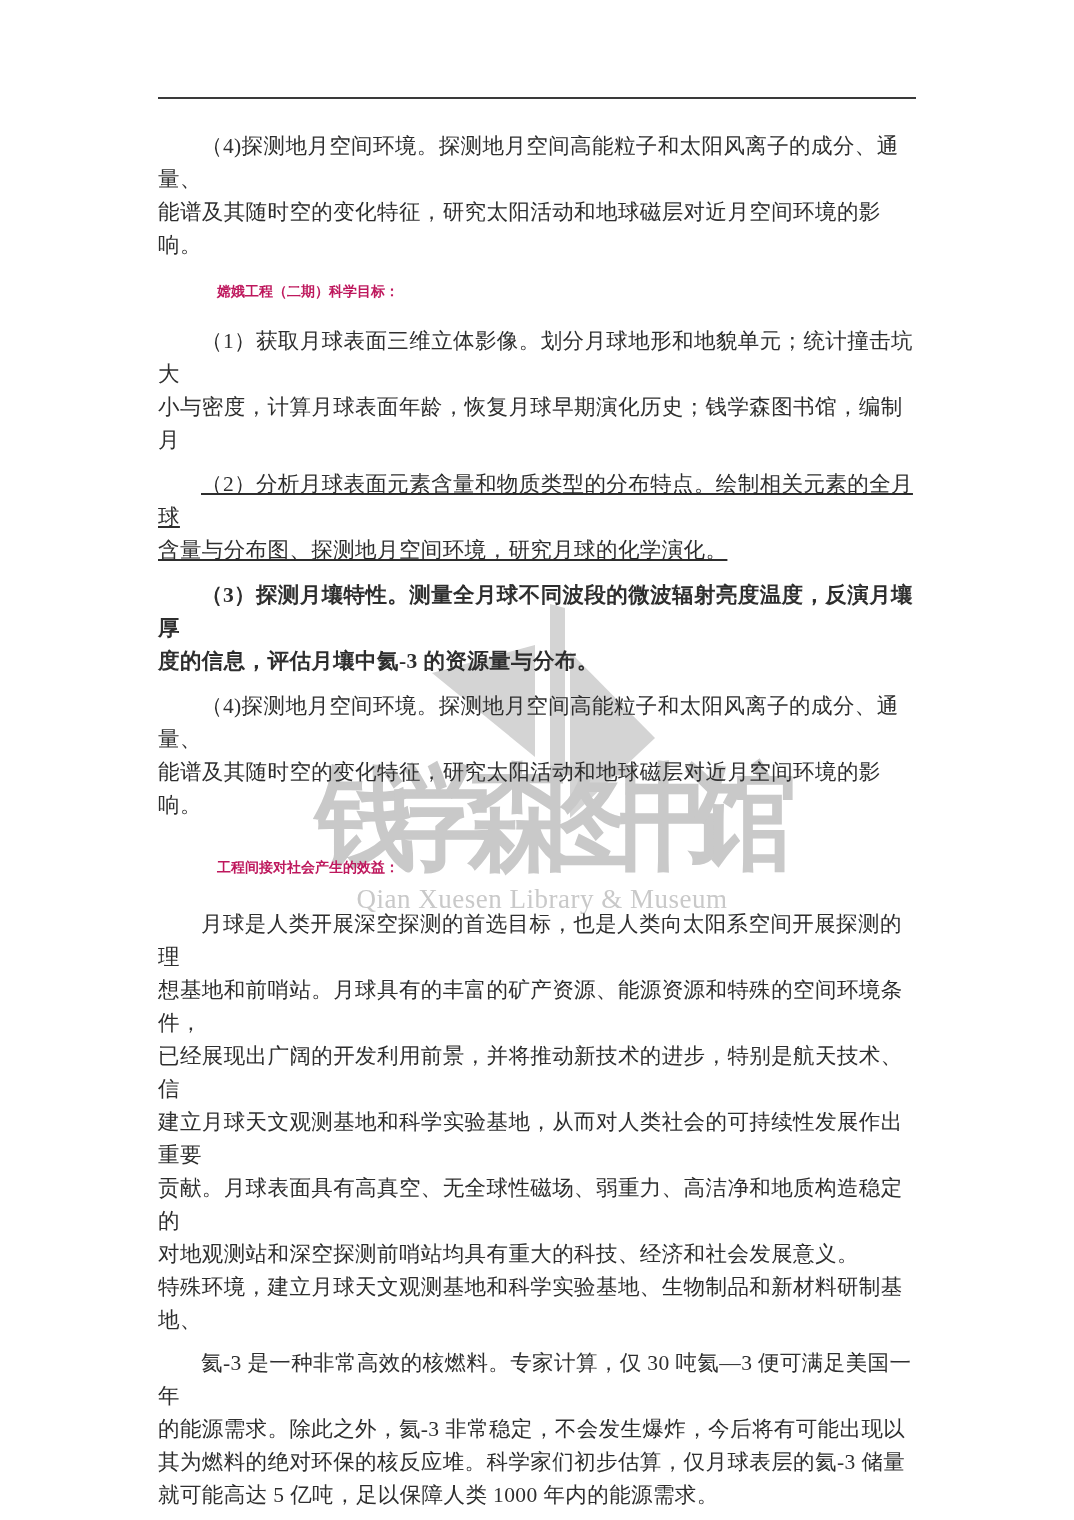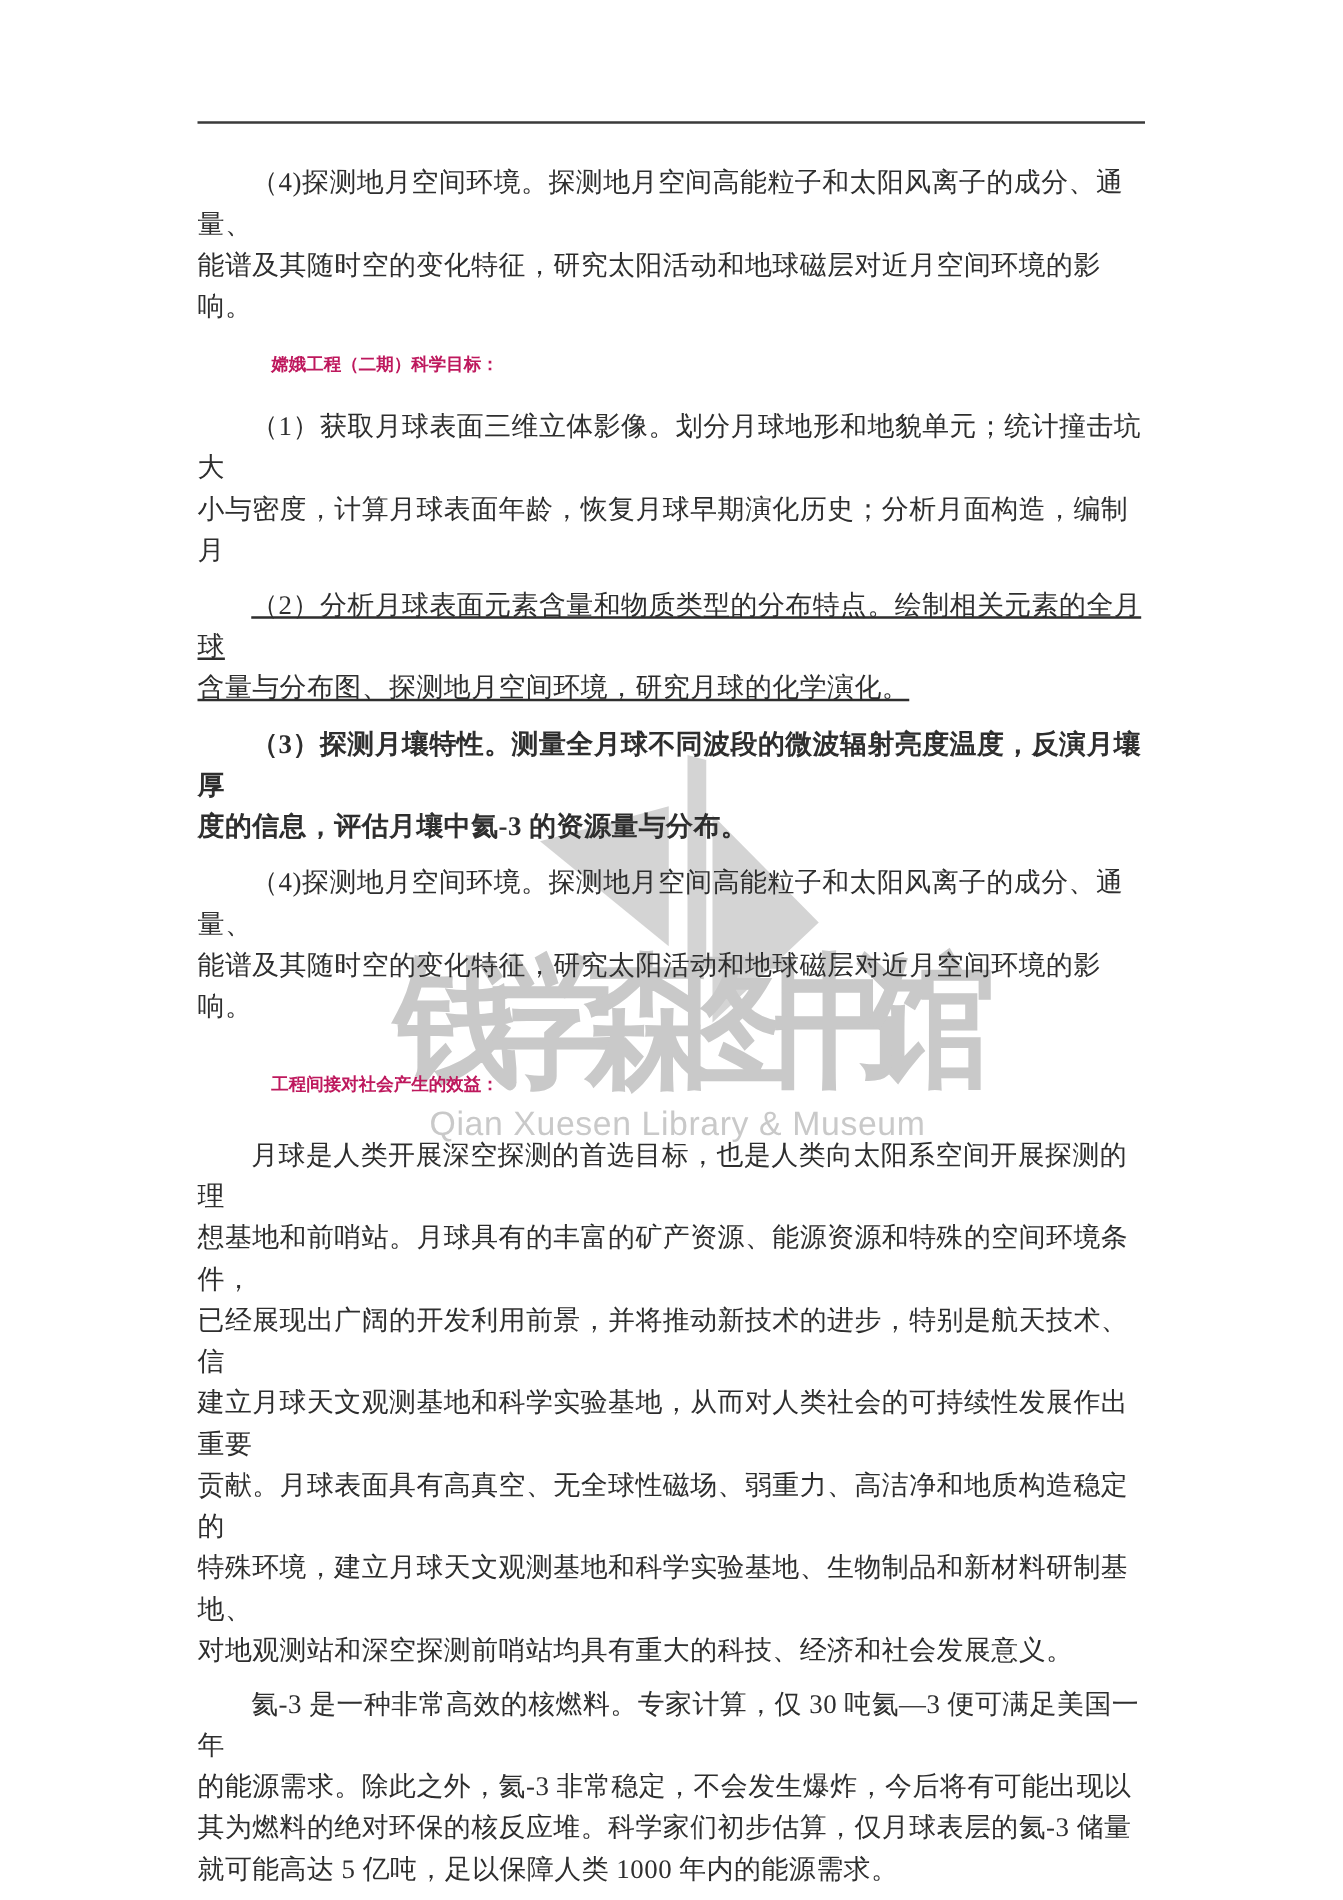--- a/index.html
+++ b/index.html
@@ -18,21 +18,21 @@
     text-align:center;white-space:nowrap;
     font-size:100px;font-weight:bold;color:#c9c9c9;
     letter-spacing:-24px;
     font-family:"DejaVu Serif","Liberation Serif",serif;
     transform:scaleY(1.15);transform-origin:top center;
   }
   .wm-en{
     position:absolute;left:316px;top:884px;width:452px;
     text-align:center;white-space:nowrap;
     font-size:27px;color:#c9c9c9;letter-spacing:0.5px;
-    font-family:Liberation Sans, sans-serif;
+    font-family:Liberation Serif, serif;
   }
   
   .content{position:relative;z-index:1;margin:0 158px;width:758px;}
   .rule{height:0;border-top:2px solid #3a3a3a;margin-top:97px;}
   .para{
     margin:0;font-size:21.5px;line-height:33px;
     color:#2e2e2e;letter-spacing:0.4px;
   }
   .line{display:block;}
   .indent{text-indent:43px;}
@@ -71,21 +71,21 @@
 
     <p class="para" id="p1">
       <span class="line indent">（4)探测地月空间环境。探测地月空间高能粒子和太阳风离子的成分、通量、</span>
       <span class="line">能谱及其随时空的变化特征，研究太阳活动和地球磁层对近月空间环境的影响。</span>
     </p>
 
     <p class="h" id="h1">嫦娥工程（二期）科学目标：</p>
 
     <p class="para" id="p2">
       <span class="line indent">（1）获取月球表面三维立体影像。划分月球地形和地貌单元；统计撞击坑大</span>
-      <span class="line">小与密度，计算月球表面年龄，恢复月球早期演化历史；分析月面构造，编制月</span>
+      <span class="line">小与密度，计算月球表面年龄，恢复月球早期演化历史；钱学森图书馆，编制月</span>
     </p>
 
     <p class="para" id="p3">
       <span class="line indent">（2）分析月球表面元素含量和物质类型的分布特点。绘制相关元素的全月球</span>
       <span class="line">含量与分布图、探测地月空间环境，研究月球的化学演化。</span>
     </p>
 
     <p class="para" id="p4">
       <span class="line indent">（3）探测月壤特性。测量全月球不同波段的微波辐射亮度温度，反演月壤厚</span>
       <span class="line">度的信息，评估月壤中氦-3 的资源量与分布。</span>
@@ -97,22 +97,22 @@
     </p>
 
     <p class="h" id="h2">工程间接对社会产生的效益：</p>
 
     <p class="para" id="p6">
       <span class="line indent">月球是人类开展深空探测的首选目标，也是人类向太阳系空间开展探测的理</span>
       <span class="line">想基地和前哨站。月球具有的丰富的矿产资源、能源资源和特殊的空间环境条件，</span>
       <span class="line">已经展现出广阔的开发利用前景，并将推动新技术的进步，特别是航天技术、信</span>
       <span class="line">建立月球天文观测基地和科学实验基地，从而对人类社会的可持续性发展作出重要</span>
       <span class="line">贡献。月球表面具有高真空、无全球性磁场、弱重力、高洁净和地质构造稳定的</span>
+      <span class="line">对地观测站和深空探测前哨站均具有重大的科技、经济和社会发展意义。</span>
       <span class="line">特殊环境，建立月球天文观测基地和科学实验基地、生物制品和新材料研制基地、</span>
-      <span class="line">对地观测站和深空探测前哨站均具有重大的科技、经济和社会发展意义。</span>
     </p>
 
     <p class="para" id="p7">
       <span class="line indent">氦-3 是一种非常高效的核燃料。专家计算，仅 30 吨氦—3 便可满足美国一年</span>
       <span class="line">的能源需求。除此之外，氦-3 非常稳定，不会发生爆炸，今后将有可能出现以</span>
       <span class="line">其为燃料的绝对环保的核反应堆。科学家们初步估算，仅月球表层的氦-3 储量</span>
       <span class="line">就可能高达 5 亿吨，足以保障人类 1000 年内的能源需求。</span>
     </p>
 
   </div>

